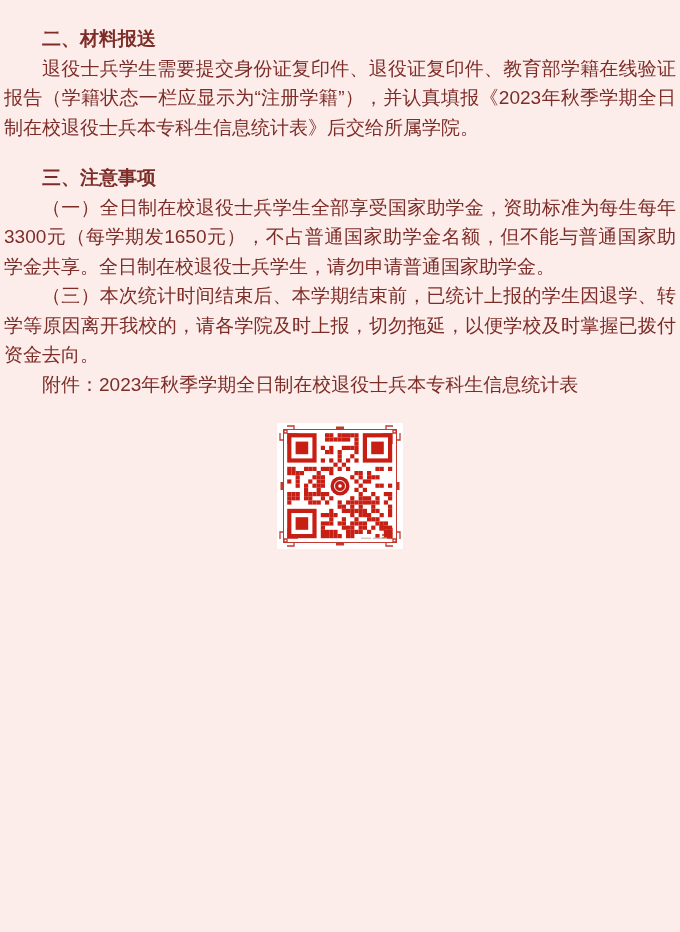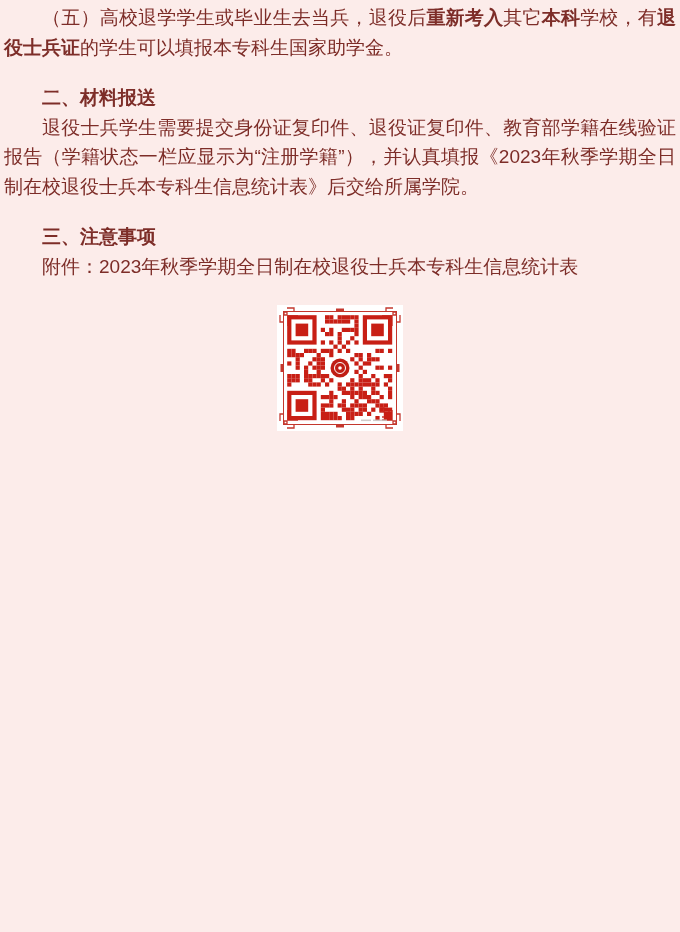--- a/index.html
+++ b/index.html
@@ -30,24 +30,25 @@
   .qr-box {
     width: 126px; height: 126px;
     background: #ffffff;
   }
 </style>
 </head>
 <body>
 
 <div class="page">
   <div id="doc-body">
-      <p class="para"><span>（五）高校退学学生或毕业生去当兵，退役后</span><b>重新考入</b><span>其它</span><b>本科</b><span>学校，有</span><b>退役士兵证</b><span>的学生可以填报本专科生国家助学金。</span></p>
       <h2 class="head"><b>二、材料报送</b></h2>
       <p class="para"><span>退役士兵学生需要提交身份证复印件、退役证复印件、教育部学籍在线验证报告（学籍状态一栏应显示为“注册学籍”），并认真填报《2023年秋季学期全日制在校退役士兵本专科生信息统计表》后交给所属学院。</span></p>
       <h2 class="head"><b>三、注意事项</b></h2>
+      <p class="para"><span>（一）全日制在校退役士兵学生全部享受国家助学金，资助标准为每生每年3300元（每学期发1650元），不占普通国家助学金名额，但不能与普通国家助学金共享。全日制在校退役士兵学生，请勿申请普通国家助学金。</span></p>
+      <p class="para"><span>（三）本次统计时间结束后、本学期结束前，已统计上报的学生因退学、转学等原因离开我校的，请各学院及时上报，切勿拖延，以便学校及时掌握已拨付资金去向。</span></p>
       <p class="para"><span>附件：2023年秋季学期全日制在校退役士兵本专科生信息统计表</span></p>
     </div>
 
   <figure class="qr-figure">
     <div class="qr-box">
       <svg id="qr-svg" width="126" height="126" viewBox="0 0 126 126">
           <rect x="0" y="0" width="126" height="126" fill="#ffffff"></rect>
           <rect x="6.5" y="6.5" width="113" height="113" fill="none" stroke="#c4372d" stroke-width="1"></rect>
           <g>
             <path d="M11 21 V11 H21 M14 21 V14 H21 M6.5 17 H3 V10 M17 6.5 V3 H10 M19 19 h4 v4 h-4 z M7 7 h3 v3 h-3 z" fill="none" stroke="#c4372d" stroke-width="1.3"></path>

